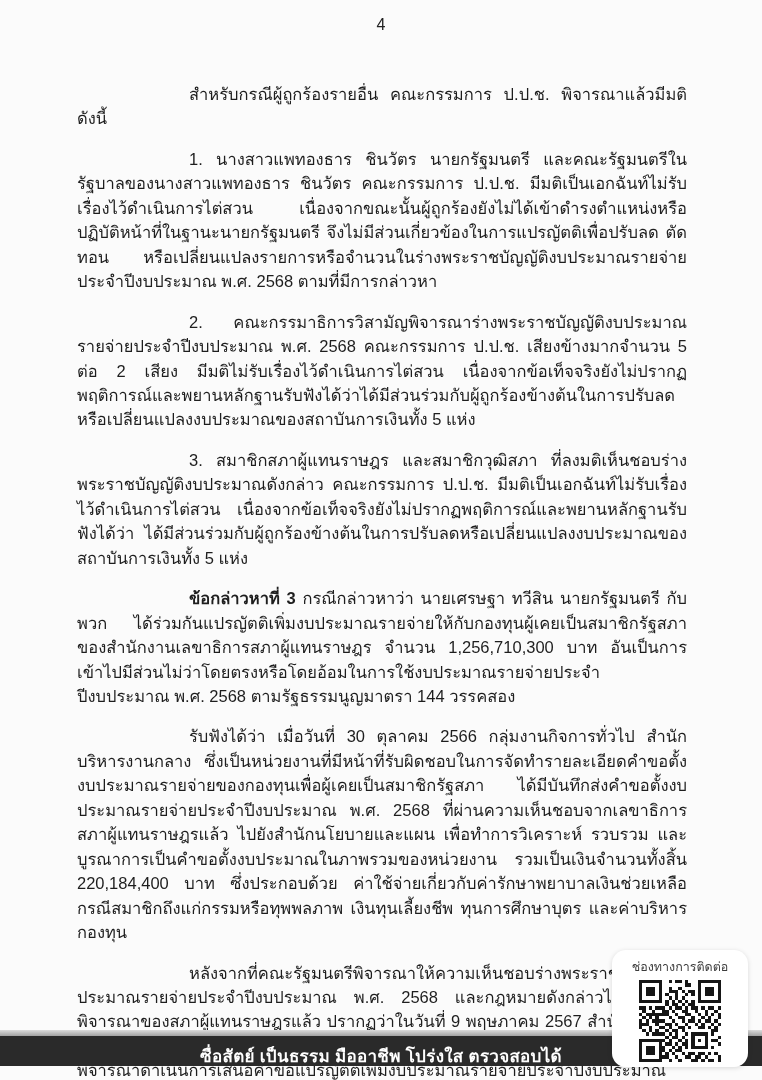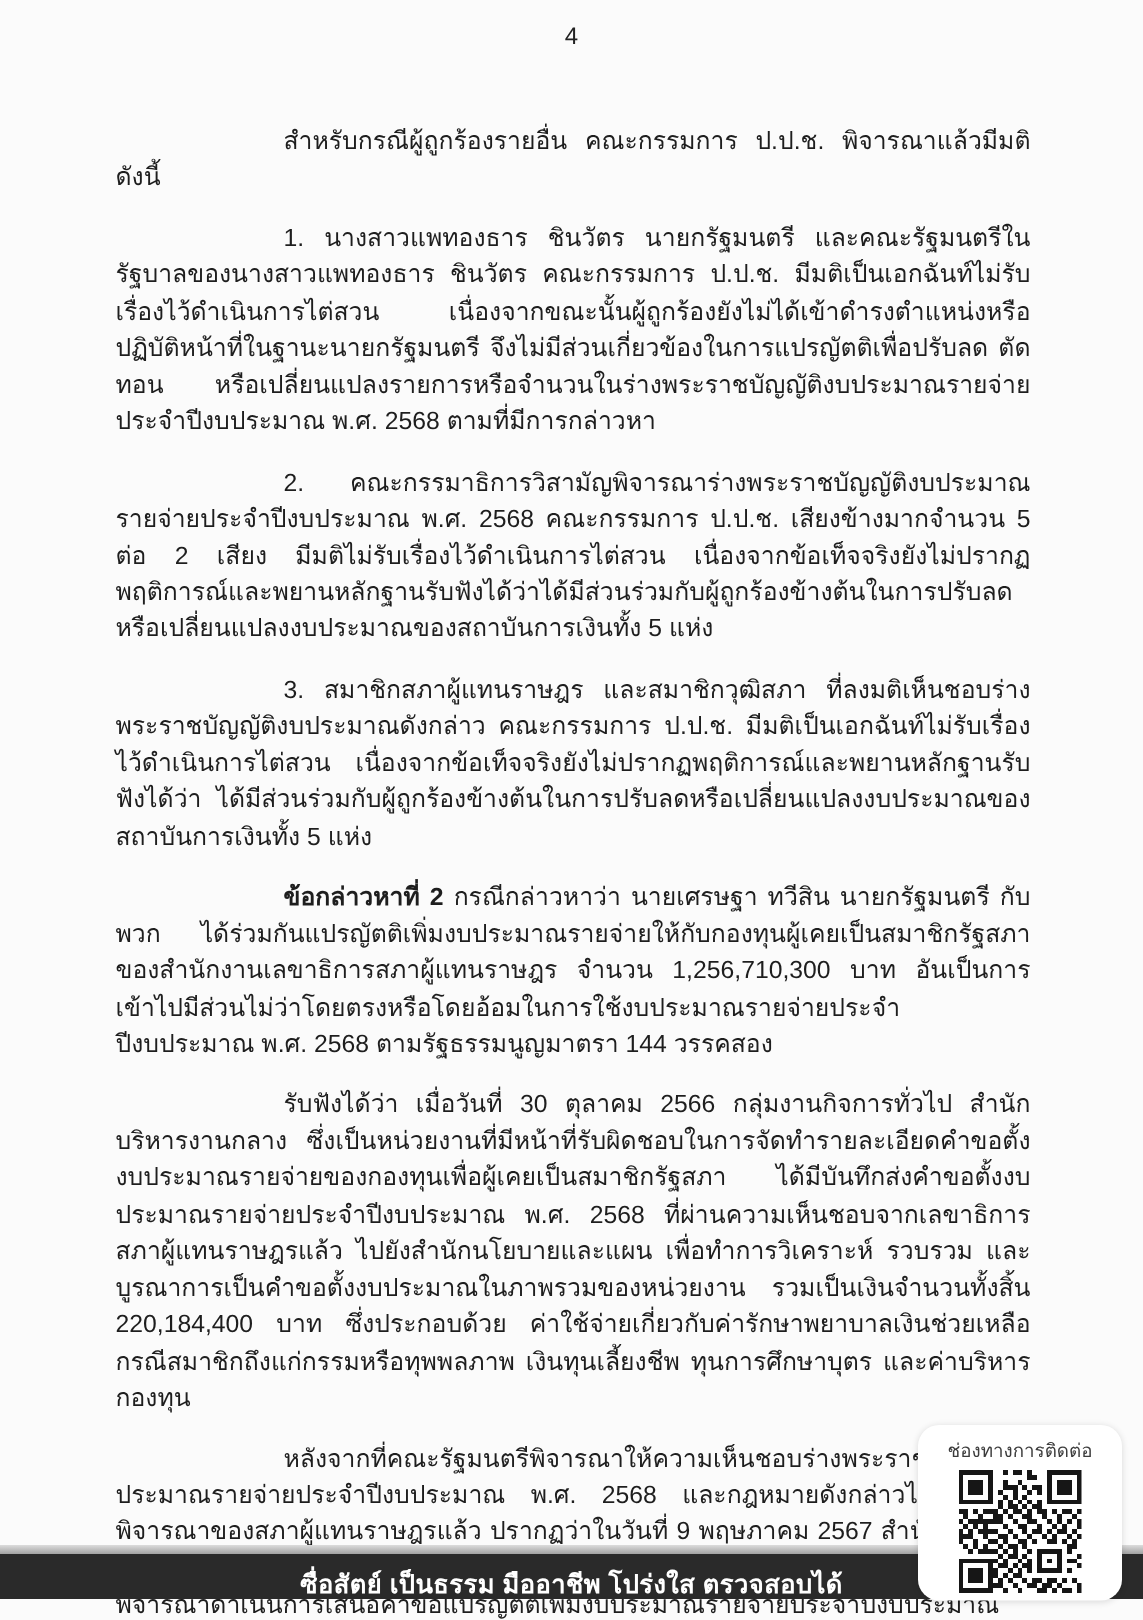--- a/index.html
+++ b/index.html
@@ -91,21 +91,21 @@
 
 <div class="page">
 
   <div class="page-number">4</div>
 
   <div class="doc-body">
     <p>สำหรับกรณีผู้ถูกร้องรายอื่น คณะกรรมการ ป.ป.ช. พิจารณาแล้วมีมติดังนี้</p>
     <p>1. นางสาวแพทองธาร ชินวัตร นายกรัฐมนตรี และคณะรัฐมนตรีในรัฐบาลของนางสาวแพทองธาร ชินวัตร คณะกรรมการ ป.ป.ช. มีมติเป็นเอกฉันท์ไม่รับเรื่องไว้ดำเนินการไต่สวน เนื่องจากขณะนั้นผู้ถูกร้องยังไม่ได้เข้าดำรงตำแหน่งหรือปฏิบัติหน้าที่ในฐานะนายกรัฐมนตรี จึงไม่มีส่วนเกี่ยวข้องในการแปรญัตติเพื่อปรับลด ตัดทอน หรือเปลี่ยนแปลงรายการหรือจำนวนในร่างพระราชบัญญัติงบประมาณรายจ่ายประจำปีงบประมาณ พ.ศ. 2568 ตามที่มีการกล่าวหา</p>
     <p>2. คณะกรรมาธิการวิสามัญพิจารณาร่างพระราชบัญญัติงบประมาณรายจ่ายประจำปีงบประมาณ พ.ศ. 2568 คณะกรรมการ ป.ป.ช. เสียงข้างมากจำนวน 5 ต่อ 2 เสียง มีมติไม่รับเรื่องไว้ดำเนินการไต่สวน เนื่องจากข้อเท็จจริงยังไม่ปรากฏพฤติการณ์และพยานหลักฐานรับฟังได้ว่าได้มีส่วนร่วมกับผู้ถูกร้องข้างต้นในการปรับลดหรือเปลี่ยนแปลงงบประมาณของสถาบันการเงินทั้ง 5 แห่ง</p>
     <p>3. สมาชิกสภาผู้แทนราษฎร และสมาชิกวุฒิสภา ที่ลงมติเห็นชอบร่างพระราชบัญญัติงบประมาณดังกล่าว คณะกรรมการ ป.ป.ช. มีมติเป็นเอกฉันท์ไม่รับเรื่องไว้ดำเนินการไต่สวน เนื่องจากข้อเท็จจริงยังไม่ปรากฏพฤติการณ์และพยานหลักฐานรับฟังได้ว่า ได้มีส่วนร่วมกับผู้ถูกร้องข้างต้นในการปรับลดหรือเปลี่ยนแปลงงบประมาณของสถาบันการเงินทั้ง 5 แห่ง</p>
-    <p><strong>ข้อกล่าวหาที่ 2</strong><span> กรณีกล่าวหาว่า นายเศรษฐา ทวีสิน นายกรัฐมนตรี กับพวก ได้ร่วมกันแปรญัตติเพิ่มงบประมาณรายจ่ายให้กับกองทุนผู้เคยเป็นสมาชิกรัฐสภาของสำนักงานเลขาธิการสภาผู้แทนราษฎร จำนวน 1,256,710,300 บาท อันเป็นการเข้าไปมีส่วนไม่ว่าโดยตรงหรือโดยอ้อมในการใช้งบประมาณรายจ่ายประจำปีงบประมาณ พ.ศ. 2568 ตามรัฐธรรมนูญมาตรา 144 วรรคสอง</span></p>
+    <p><strong>ข้อกล่าวหาที่ 3</strong><span> กรณีกล่าวหาว่า นายเศรษฐา ทวีสิน นายกรัฐมนตรี กับพวก ได้ร่วมกันแปรญัตติเพิ่มงบประมาณรายจ่ายให้กับกองทุนผู้เคยเป็นสมาชิกรัฐสภาของสำนักงานเลขาธิการสภาผู้แทนราษฎร จำนวน 1,256,710,300 บาท อันเป็นการเข้าไปมีส่วนไม่ว่าโดยตรงหรือโดยอ้อมในการใช้งบประมาณรายจ่ายประจำปีงบประมาณ พ.ศ. 2568 ตามรัฐธรรมนูญมาตรา 144 วรรคสอง</span></p>
     <p>รับฟังได้ว่า เมื่อวันที่ 30 ตุลาคม 2566 กลุ่มงานกิจการทั่วไป สำนักบริหารงานกลาง ซึ่งเป็นหน่วยงานที่มีหน้าที่รับผิดชอบในการจัดทำรายละเอียดคำขอตั้งงบประมาณรายจ่ายของกองทุนเพื่อผู้เคยเป็นสมาชิกรัฐสภา ได้มีบันทึกส่งคำขอตั้งงบประมาณรายจ่ายประจำปีงบประมาณ พ.ศ. 2568 ที่ผ่านความเห็นชอบจากเลขาธิการสภาผู้แทนราษฎรแล้ว ไปยังสำนักนโยบายและแผน เพื่อทำการวิเคราะห์ รวบรวม และบูรณาการเป็นคำขอตั้งงบประมาณในภาพรวมของหน่วยงาน รวมเป็นเงินจำนวนทั้งสิ้น 220,184,400 บาท ซึ่งประกอบด้วย ค่าใช้จ่ายเกี่ยวกับค่ารักษาพยาบาลเงินช่วยเหลือกรณีสมาชิกถึงแก่กรรมหรือทุพพลภาพ เงินทุนเลี้ยงชีพ ทุนการศึกษาบุตร และค่าบริหารกองทุน</p>
     <p>หลังจากที่คณะรัฐมนตรีพิจารณาให้ความเห็นชอบร่างพระราชบัญญัติงบประมาณรายจ่ายประจำปีงบประมาณ พ.ศ. 2568 และกฎหมายดังกล่าวได้เข้าสู่การพิจารณาของสภาผู้แทนราษฎรแล้ว ปรากฏว่าในวันที่ 9 พฤษภาคม 2567 สำนักนโยบายและแผนได้มีบันทึกแจ้งให้หน่วยงานภายในสำนักงานเลขาธิการสภาผู้แทนราษฎรพิจารณาดำเนินการเสนอคำขอแปรญัตติเพิ่มงบประมาณรายจ่ายประจำปีงบประมาณ พ.ศ. 2568 ในรายการ/โครงการที่ได้รับจัดสรรงบประมาณไม่เพียงพอ หรือมีความจำเป็นต้องเสนอขอแปรญัตติเพิ่มงบประมาณเพื่อรองรับการดำเนินงานตามกฎหมายของสำนักงานเลขาธิการสภาผู้แทนราษฎร ในวันที่ 29 พฤษภาคม 2567 กลุ่มงานกิจการทั่วไป สำนักบริหารงานกลาง จึงได้เสนอคำขอรับการจัดสรรงบประมาณเพิ่มเติมเพื่อเป็นค่าใช้จ่ายสำหรับกองทุนเพื่อผู้เคยเป็นสมาชิกรัฐสภา จำนวน 324,130,810 บาท เนื่องจากในช่วงเวลาดังกล่าวได้มีการแก้ไขเพิ่มเติมระเบียบคณะกรรมการกองทุนฯ ฉบับใหม่ ซึ่งส่งผลทำให้สิทธิในการได้รับวงเงินเลี้ยงชีพ ค่ารักษาพยาบาล เงินช่วยเหลือกรณีสมาชิกถึงแก่กรรมหรือทุพพลภาพเพิ่มสูงขึ้น จึงมีความจำเป็นต้องขอรับการจัดสรรงบประมาณเพิ่มเติม โดยสำนักงาน</p>
   </div>
 
   <div class="contact-card">
     <div class="contact-label">ช่องทางการติดต่อ</div>
     <svg class="qr" viewBox="0 0 25 25" shape-rendering="crispEdges" aria-hidden="true">
       <rect width="25" height="25" fill="#ffffff"></rect>
 
       <path fill="#161616" d="M0 0h7v7H0zM18 0h7v7h-7zM0 18h7v7H0z"></path>

